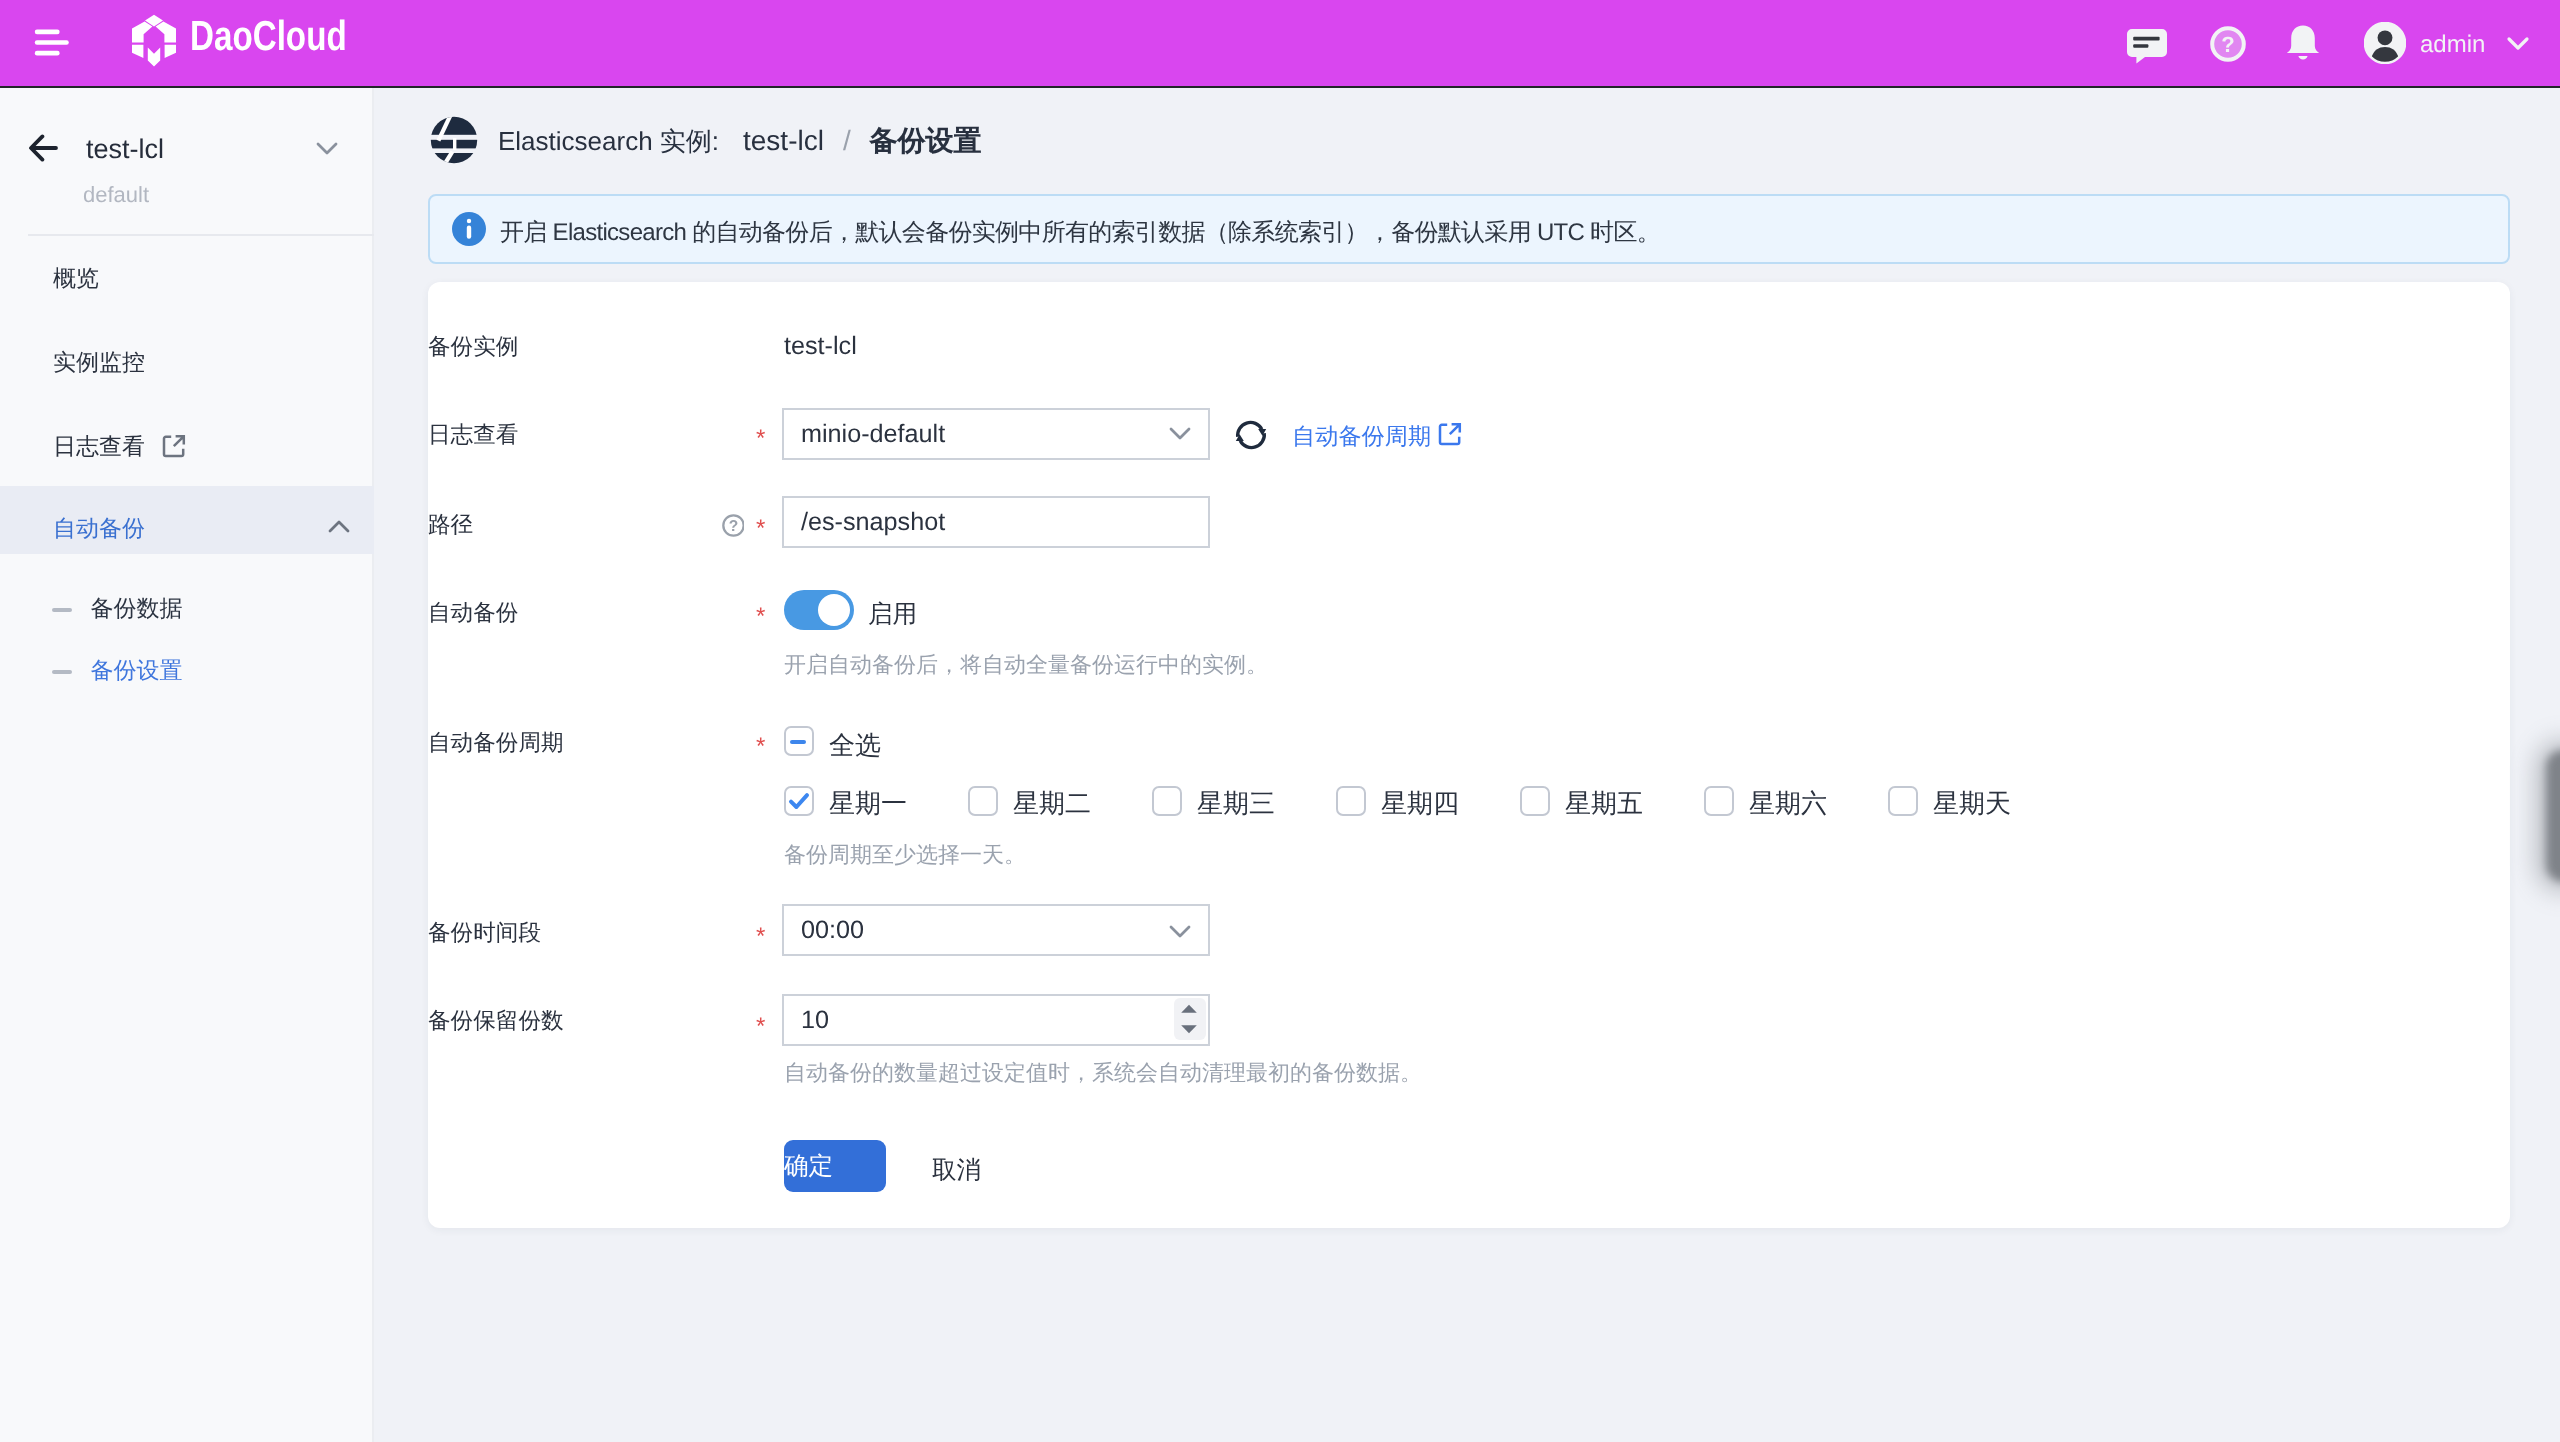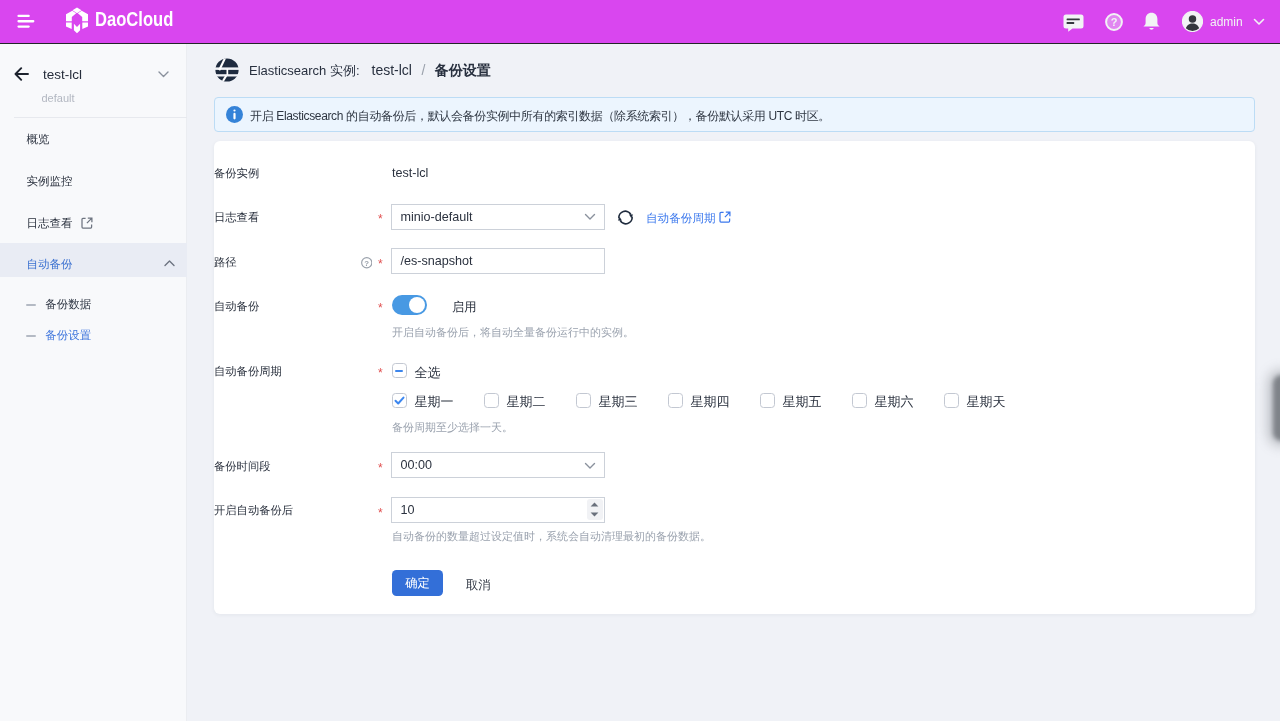--- a/index.html
+++ b/index.html
@@ -151,21 +151,21 @@
 <circle cx="7" cy="7" r="6.2" fill="none" stroke="#9aa1ab" stroke-width="1.4"></circle>
 <text x="7" y="10.4" font-size="9.5" font-weight="bold" fill="#9aa1ab" text-anchor="middle" font-family="Liberation Sans,sans-serif">?</text>
 </svg>
 
 <div class="ctl" style="top:248px">/es-snapshot</div>
 
 <div class="row-label" style="left:214px;top:298.5px;width:160px">自动备份</div>
 <div class="abs" style="left:391.5px;top:295px;width:35px;height:20px;border-radius:10px;background:#4899e3">
 <div class="abs" style="right:2px;top:2px;width:16px;height:16px;border-radius:8px;background:#fff"></div>
 </div>
-<div class="abs" style="left:452px;top:299px;font-size:12.3px;color:#2b323f">启用</div>
+<div class="abs" style="left:434px;top:299px;font-size:12.3px;color:#2b323f">启用</div>
 <div class="hint" style="top:325px">开启自动备份后，将自动全量备份运行中的实例。</div>
 
 <div class="row-label" style="left:214px;top:363.5px;width:160px">自动备份周期</div>
 <div class="cb" style="left:391.5px;top:363px">
 <div class="abs" style="left:2.5px;top:5.5px;width:8px;height:2.2px;border-radius:1px;background:#3d86ec"></div>
 </div>
 <div class="cbl" style="left:414.5px;top:363.5px">全选</div>
 
 <div class="cb" style="left:391.5px;top:392.5px">
 <svg width="13" height="13" viewBox="0 0 13 13" style="position:absolute;left:0;top:0">
@@ -186,26 +186,26 @@
 <div class="cb" style="left:943.5px;top:392.5px"></div>
 <div class="cbl" style="left:966.5px;top:393px">星期天</div>
 <div class="hint" style="top:419.5px">备份周期至少选择一天。</div>
 
 <div class="row-label" style="left:214px;top:458.5px;width:160px">备份时间段</div>
 <div class="ctl" style="top:452px">00:00</div>
 <svg class="abs" style="left:584px;top:461.5px" width="12" height="8" viewBox="0 0 12 8">
 <path d="M1.5 1.5 L6 6 L10.5 1.5" fill="none" stroke="#8a919d" stroke-width="1.4" stroke-linecap="round" stroke-linejoin="round"></path>
 </svg>
 
-<div class="row-label" style="left:214px;top:503px;width:160px">开启自动备份后</div>
+<div class="row-label" style="left:214px;top:503px;width:160px">备份保留份数</div>
 <div class="ctl" style="top:496.5px">10</div>
 <div class="abs" style="left:587px;top:499px;width:15.5px;height:21px;background:#f1f2f5;border-radius:3px">
 <svg width="15" height="21" viewBox="0 0 15 21" style="position:absolute;left:0;top:0">
 <polygon points="7.5,3.4 11.4,7.4 3.6,7.4" fill="#69707c"></polygon>
 <polygon points="7.5,17.6 11.4,13.6 3.6,13.6" fill="#69707c"></polygon>
 </svg>
 </div>
 <div class="hint" style="top:528.5px">自动备份的数量超过设定值时，系统会自动清理最初的备份数据。</div>
 
-<div class="abs" style="left:392px;top:570px;width:51px;height:26px;background:#336fd8;border-radius:4.5px;color:#fff;font-size:12.3px;text-align:center;line-height:26px">确定</div>
+<div class="abs" style="left:392px;top:570px;width:51px;height:26px;background:#336fd8;border-radius:4.5px;color:#fff;font-size:12.3px;text-align:left;line-height:26px">确定</div>
 <div class="abs" style="left:466px;top:577px;font-size:12.3px;color:#2b323f">取消</div>
 
 <div class="abs" style="left:1273px;top:375px;width:17px;height:66px;border-radius:9px;background:#7f8389;box-shadow:0 0 11px 5px rgba(112,117,124,0.42);filter:blur(2.2px)"></div>
 
 </body></html>

